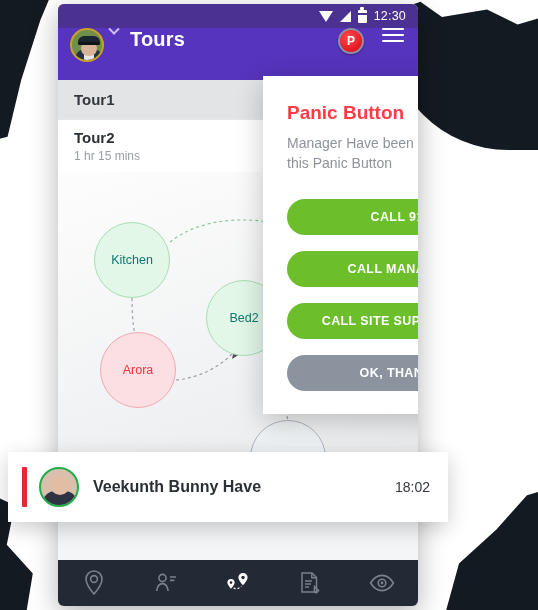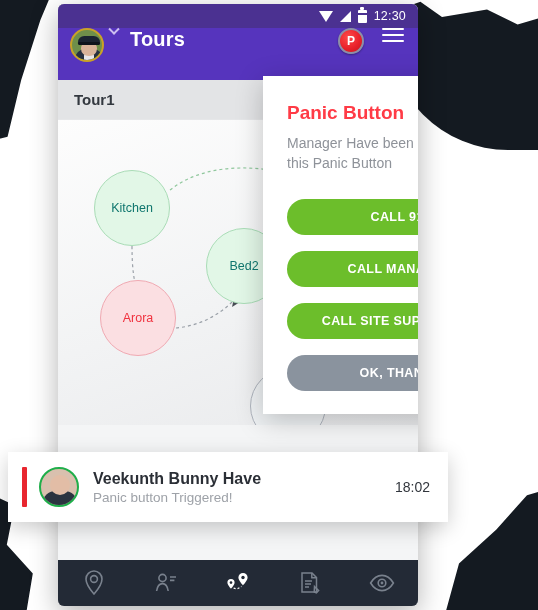--- a/index.html
+++ b/index.html
@@ -210,20 +210,25 @@
           <span></span>
             <span></span>
             <span></span>
         </div>
       </div>
 
       <div class="tour-row shaded">
         <div class="tour-name">Tour1</div>
       </div>
       <div class="divider"></div>
+      <div class="tour-row tour2-row">
+        <div class="tour-name">Tour2</div>
+        <div class="tour-sub">1 hr 15 mins</div>
+        <div class="tour-dot"></div>
+      </div>
 
       <div class="graph">
         <svg width="360" height="305" style="position:absolute;left:0;top:0;">
           <path d="M112 70 C 150 40, 210 44, 258 62" stroke="#8fc79c" stroke-width="1.2" fill="none" stroke-dasharray="3,3"></path>
           <path d="M252 60 l8 2 l-6 5 z" fill="#4c9e63"></path>
           <path d="M74 126 C 74 150, 76 160, 80 176" stroke="#9aa0a8" stroke-width="1.2" fill="none" stroke-dasharray="3,3"></path>
           <path d="M80 182 l4 -8 l-9 2 z" fill="#474c54"></path>
           <path d="M118 208 C 140 206, 160 196, 174 182" stroke="#9aa0a8" stroke-width="1.2" fill="none" stroke-dasharray="3,3"></path>
           <path d="M176 178 l-2 9 l8 -5 z" fill="#474c54"></path>
           <path d="M214 186 C 222 216, 226 232, 230 248" stroke="#9aa0a8" stroke-width="1.2" fill="none" stroke-dasharray="3,3"></path>
@@ -290,18 +295,17 @@
   </div>
 
   <div class="toast">
     <div class="toast-bar"></div>
     <div class="toast-avatar">
       <div class="ta-body"></div>
         <div class="ta-head"></div>
     </div>
     <div class="toast-text">
       <div class="toast-title">Veekunth Bunny Have</div>
-      <div class="toast-sub">Panic button Triggered!</div>
     </div>
     <div class="toast-time">18:02</div>
   </div>
 
 </div>
 
 </body></html>

